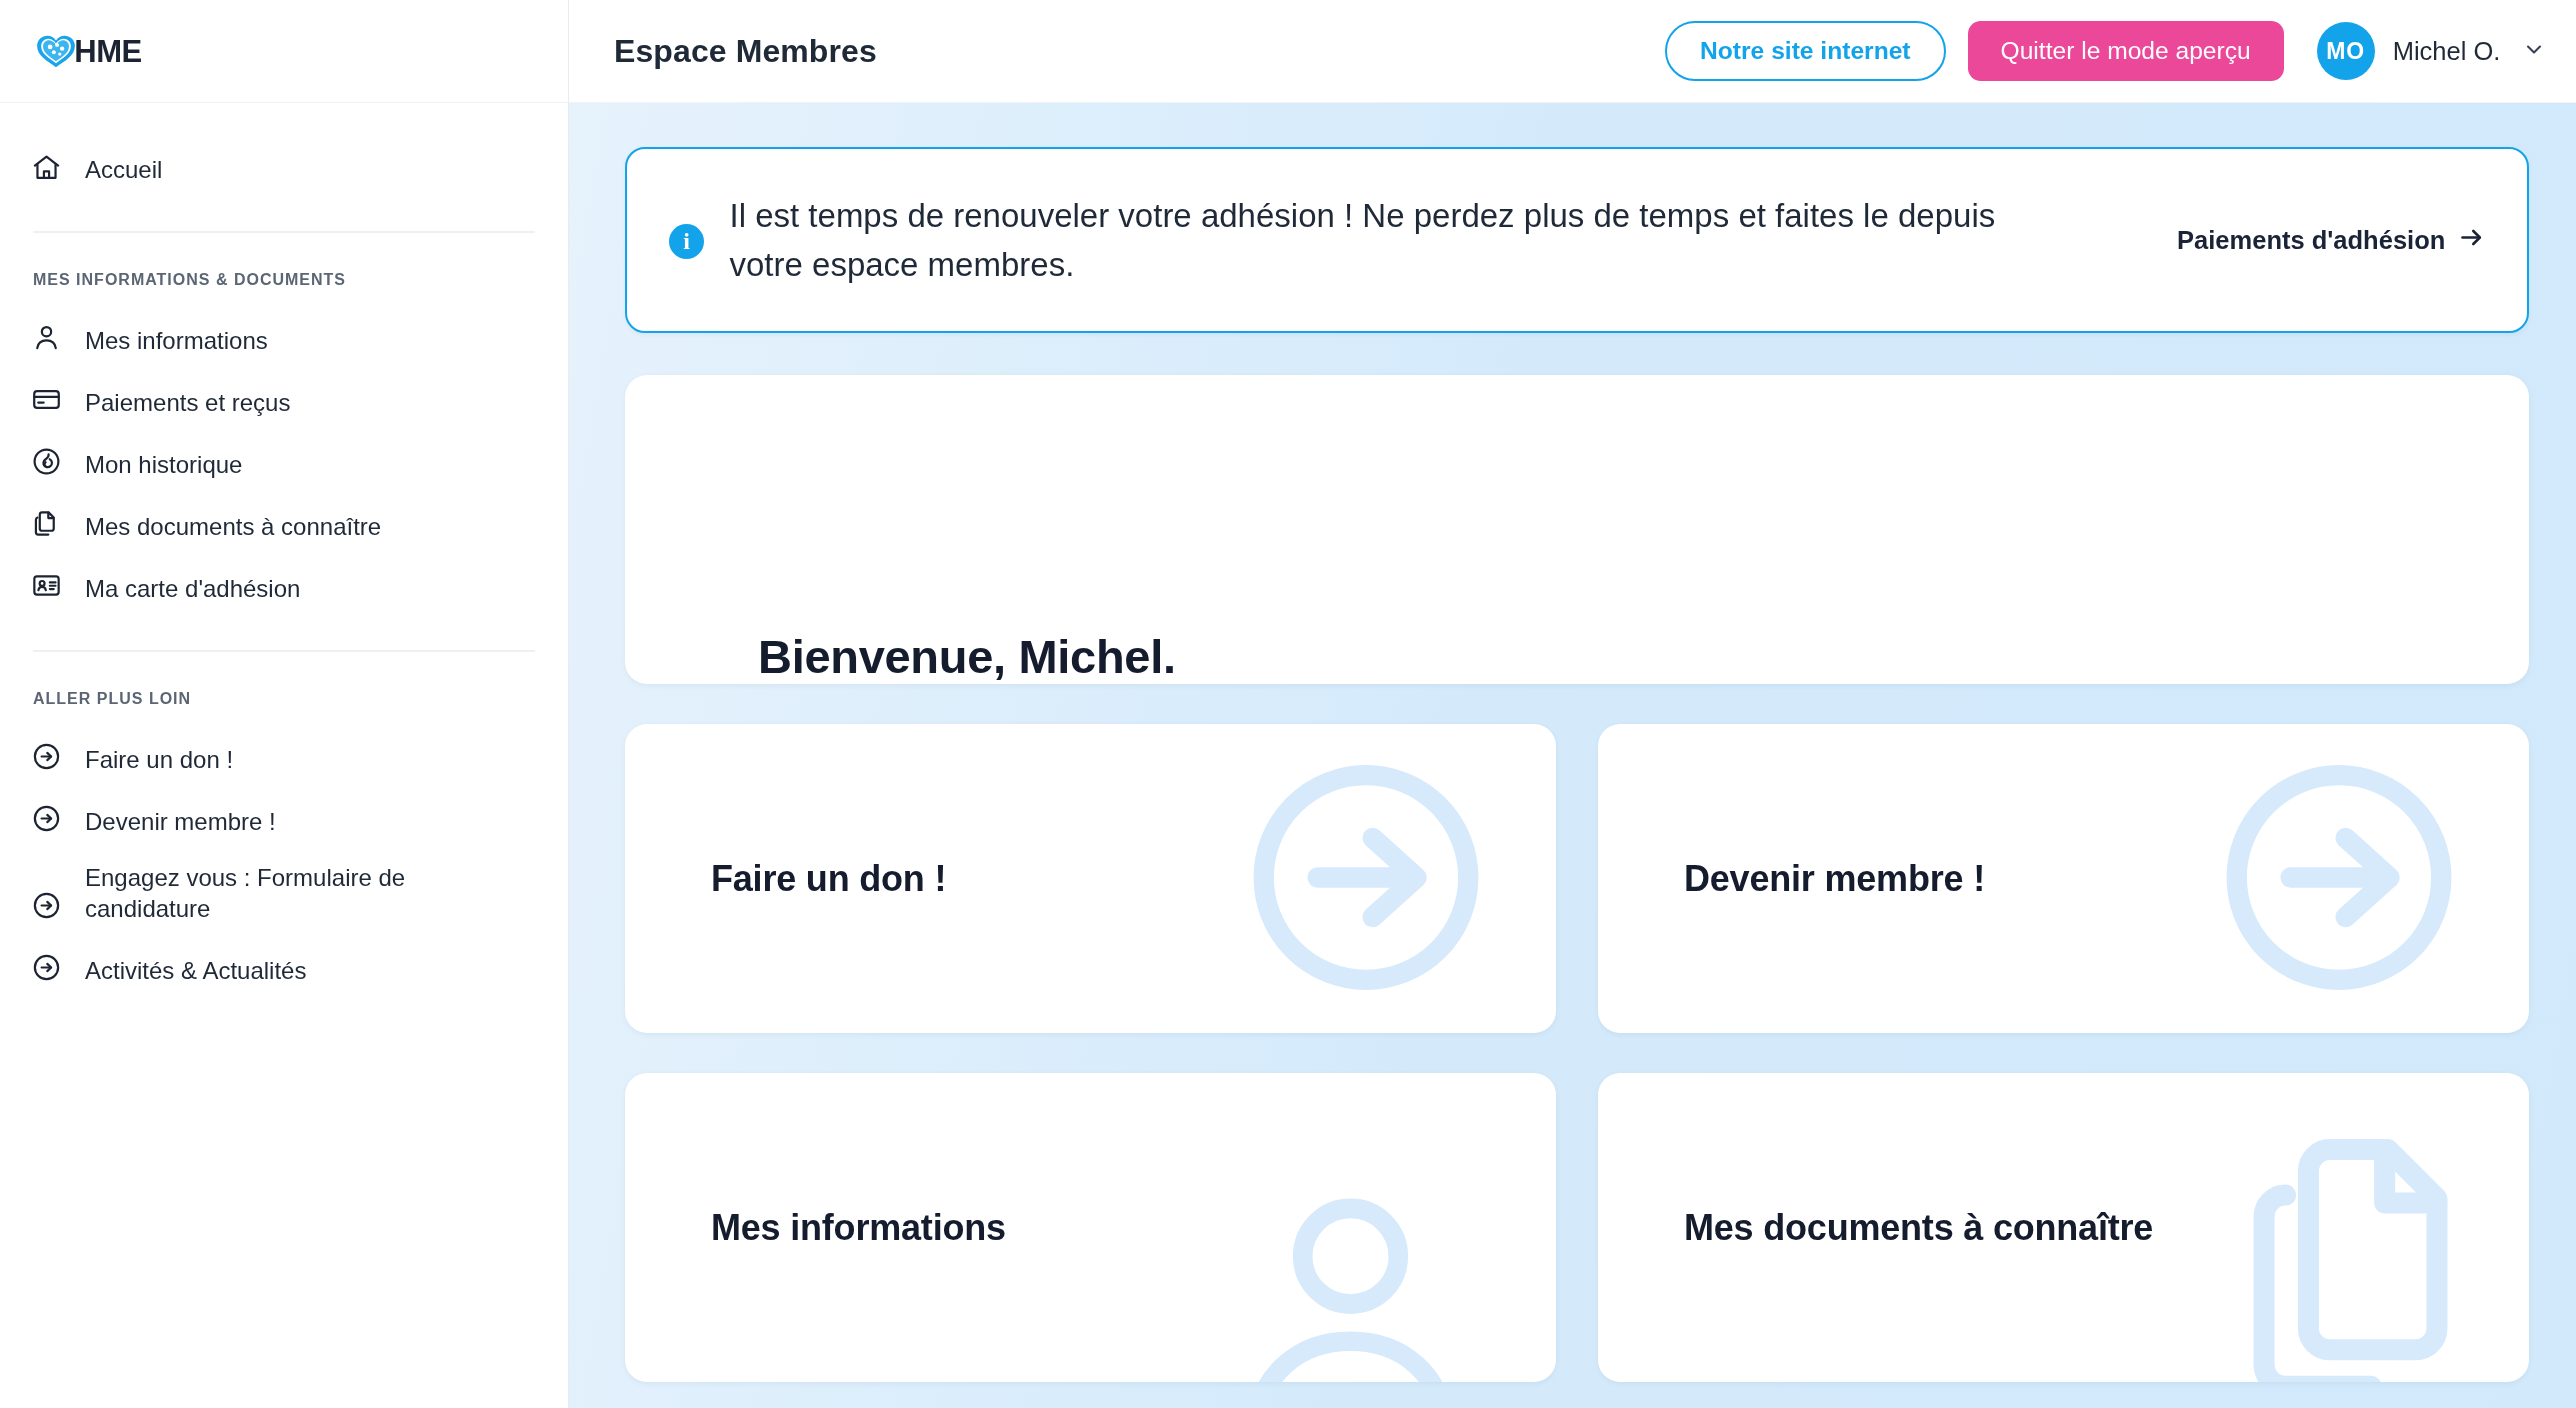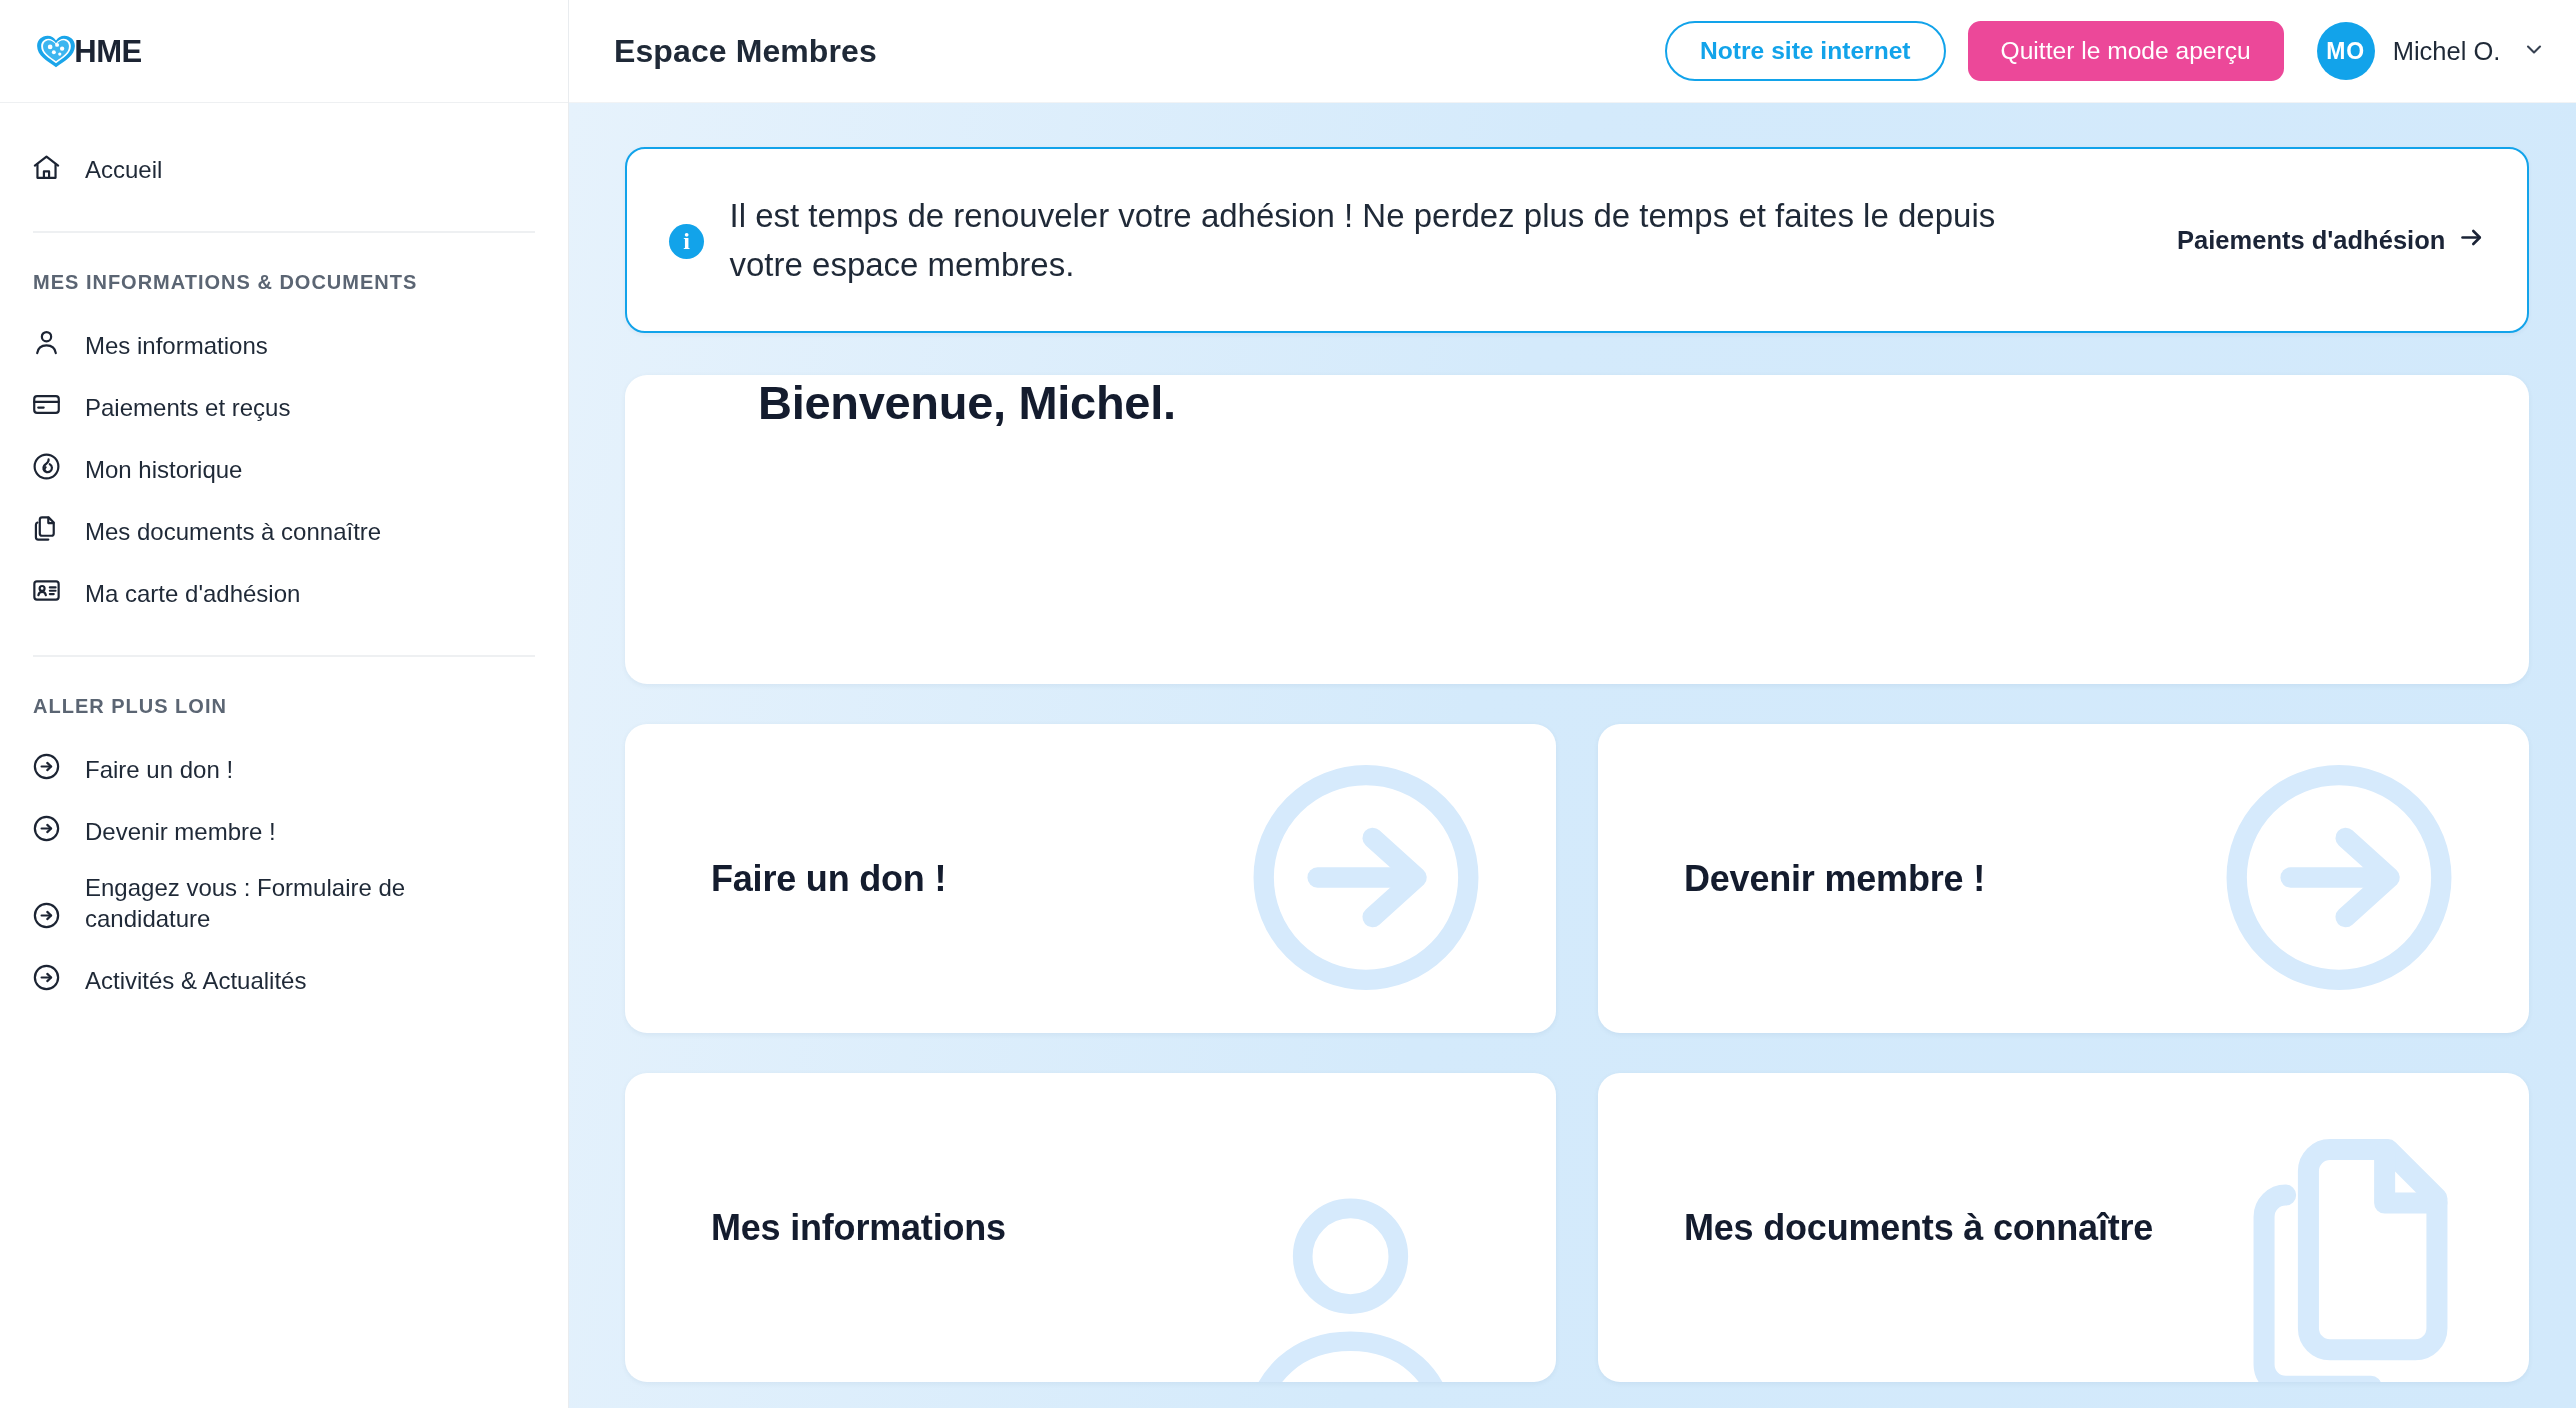--- a/index.html
+++ b/index.html
@@ -43,21 +43,21 @@
   }
   .nav-item .lbl {
     margin-left: 20px;
     font-size: 24px; color: #1f2937; line-height: 1.32;
   }
   .nav-divider {
     height: 1.8px; background: #eef0f2;
     margin: 33px 33px 0 33px;
   }
   .nav-section-title {
-    font-size: 20px; font-weight: bold; letter-spacing: 1px;
+    font-size: 16px; font-weight: bold; letter-spacing: 1px;
     color: #5b6573; text-transform: uppercase;
     padding: 38px 33px 18px 33px;
   }
 
   
   .main {
     flex: 1 1 auto; height: 1408px;
     display: flex; flex-direction: column;
     background: #ffffff;
   }
@@ -137,21 +137,21 @@
   }
 
   
   .card {
     background: #ffffff; border-radius: 22px;
     position: relative; overflow: hidden;
     box-shadow: 0 1.8px 5.5px rgba(20,60,110,.06);
   }
   .welcome-card {
     margin-top: 42px; height: 309px;
-    display: flex; align-items: flex-start;
+    display: flex; align-items: flex-end;
   }
   .welcome-text {
     font-size: 47px; font-weight: bold; color: #141c2e;
     padding-left: 133px; letter-spacing: -0.3px;
   }
   .card-grid {
     margin-top: 40px;
     display: grid; grid-template-columns: 1fr 1fr;
     gap: 40px 42px;
   }

